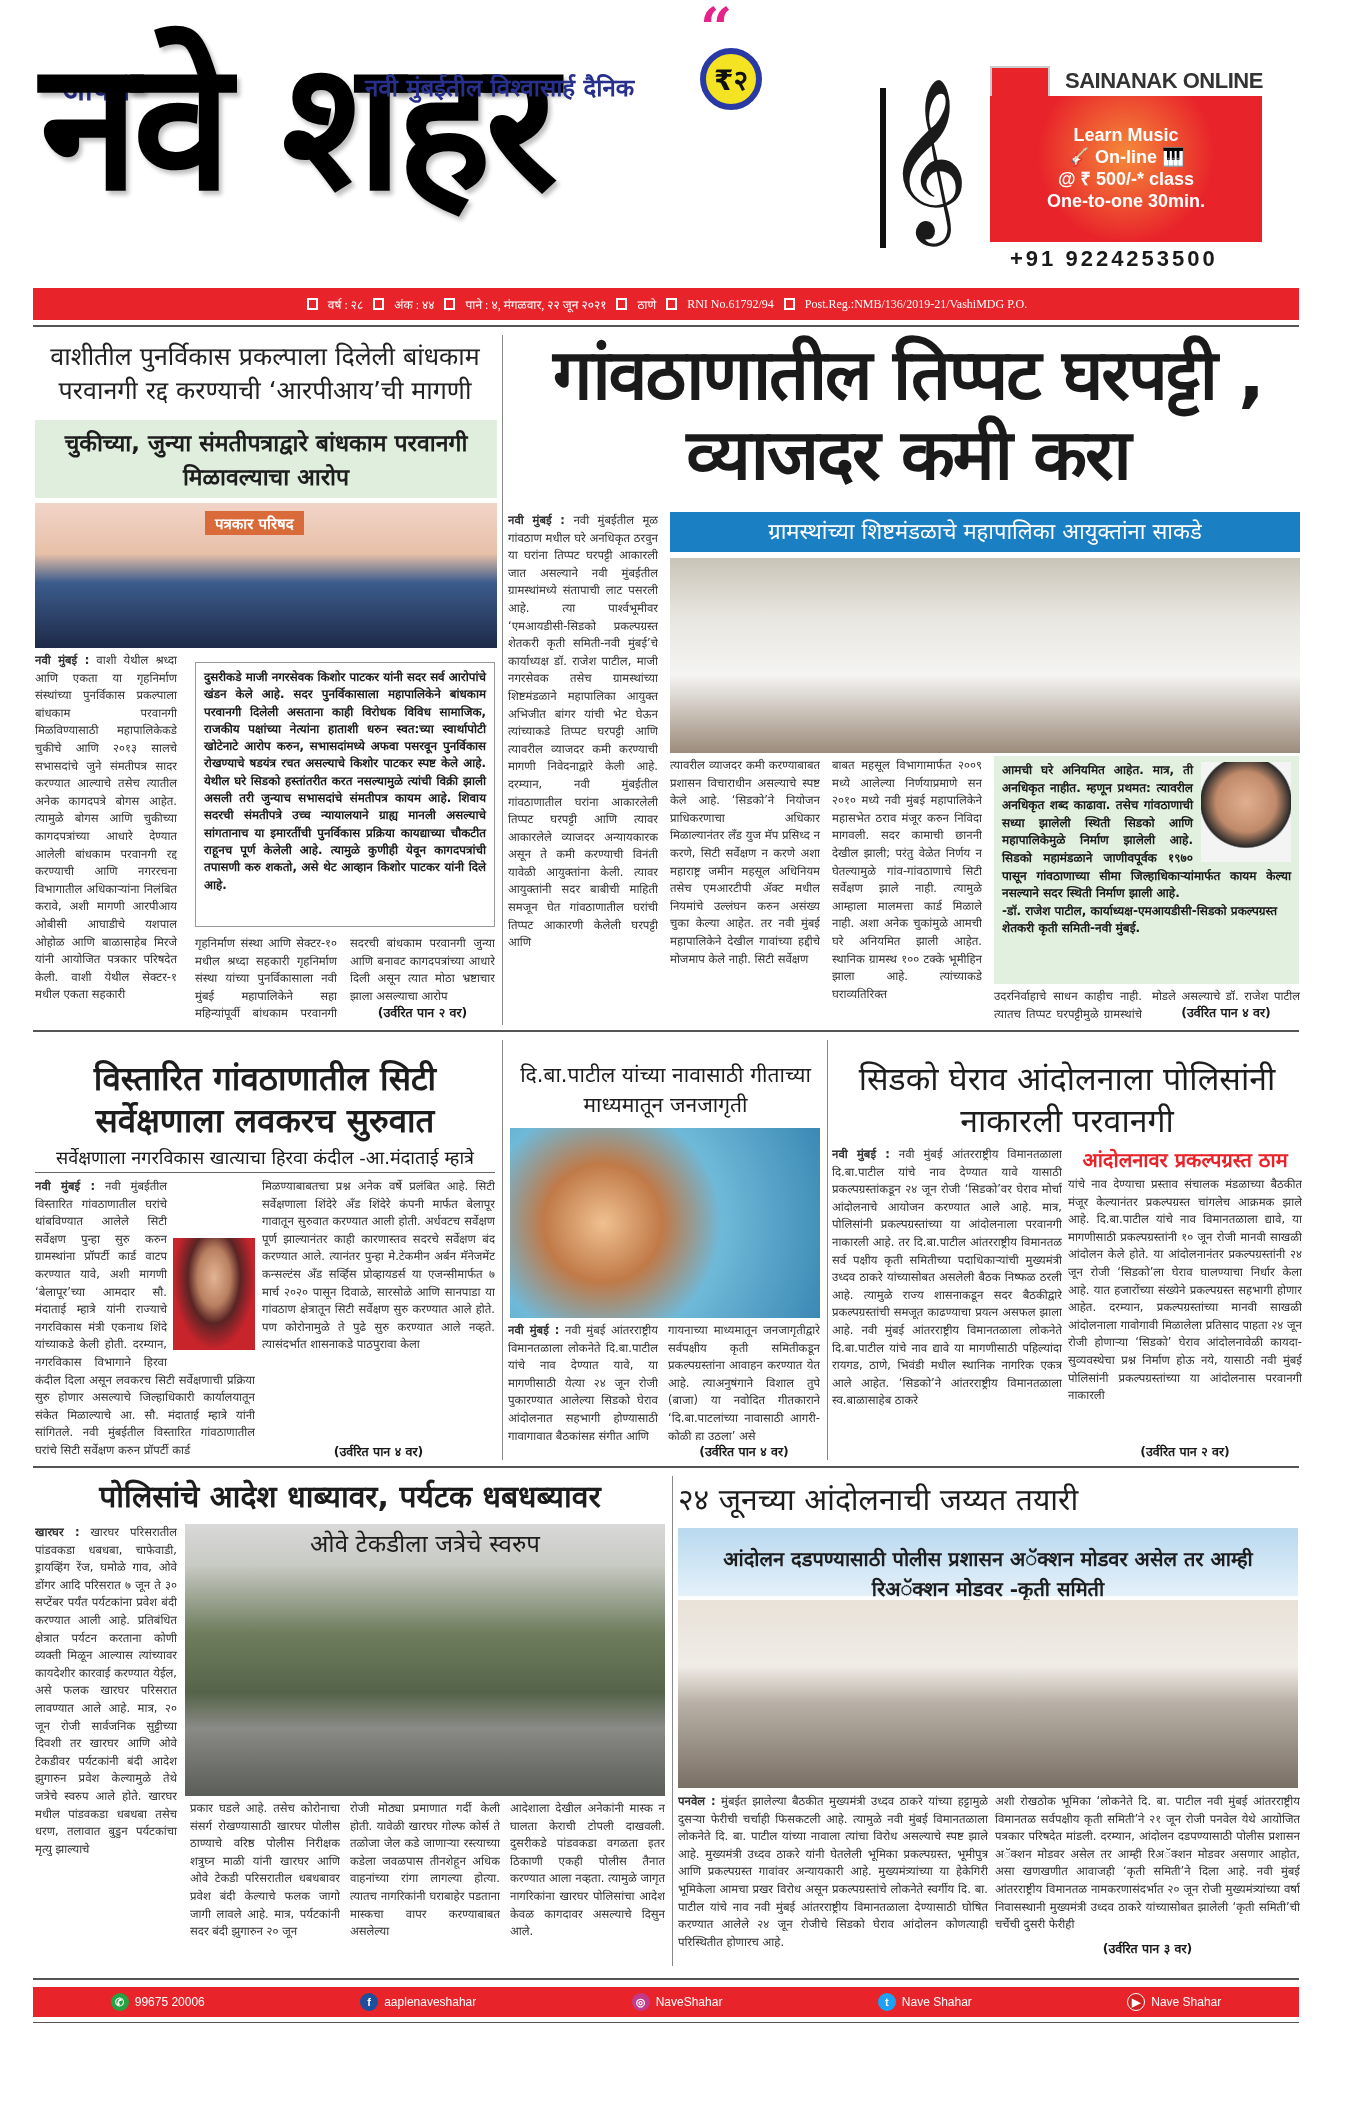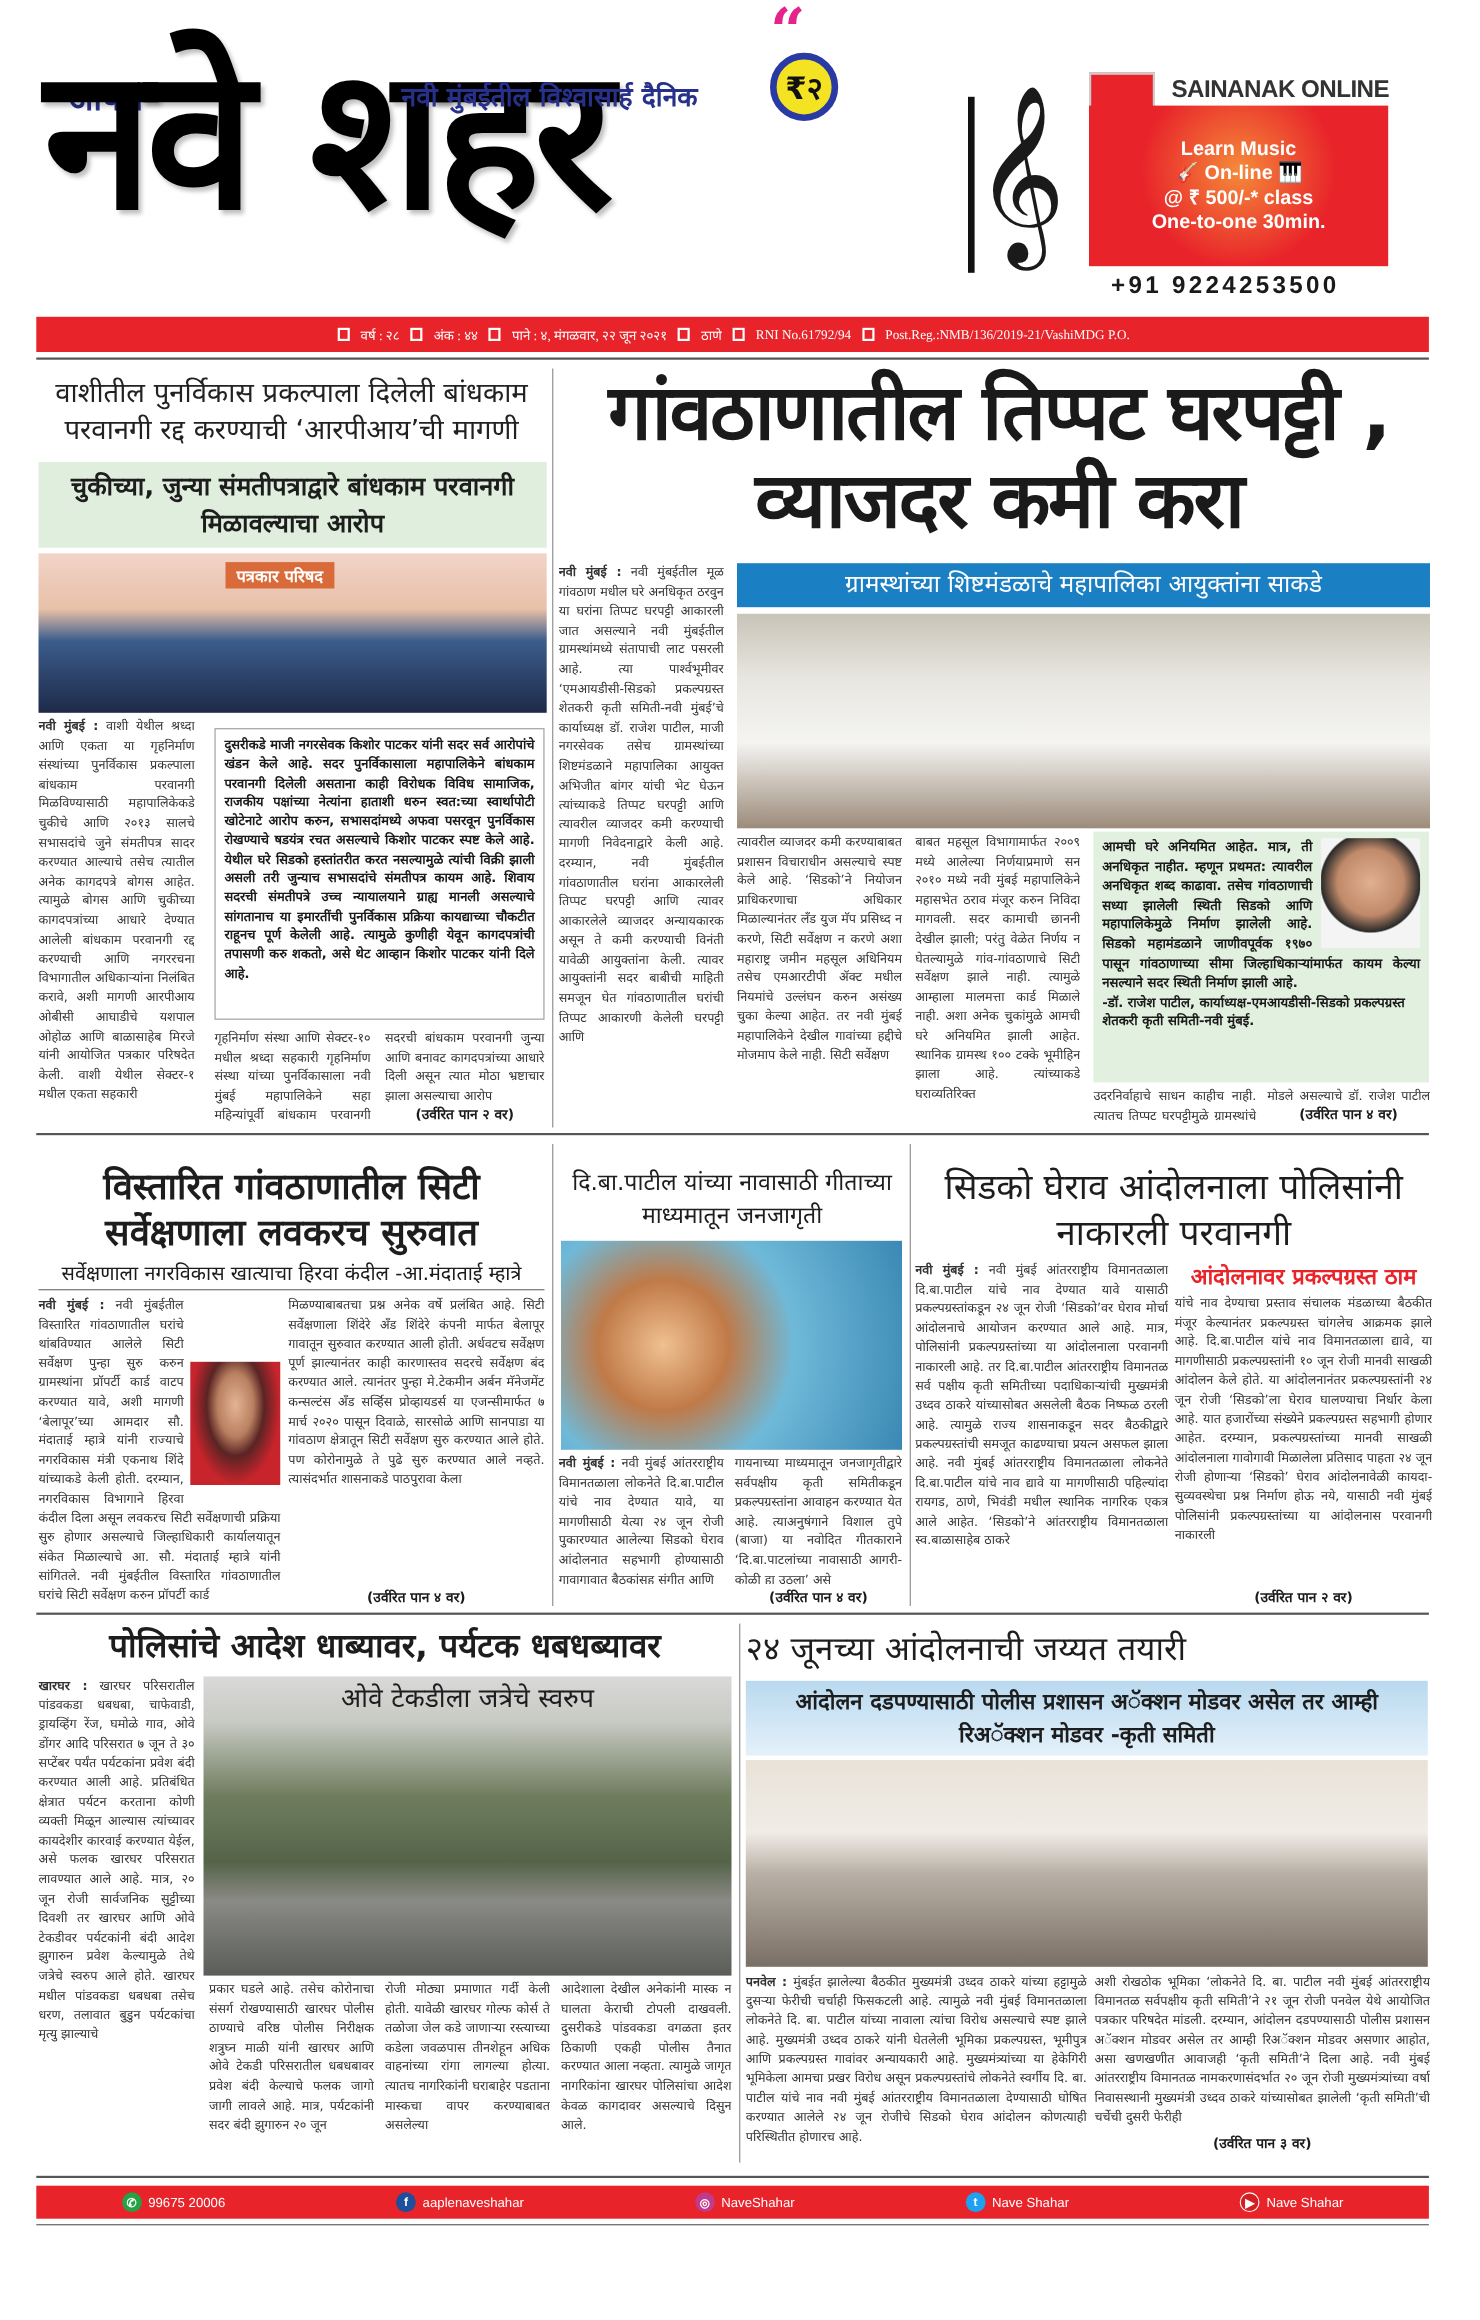--- a/index.html
+++ b/index.html
@@ -125,21 +125,21 @@
 <div class="abs photo" style="left:185px;top:1524px;width:480px;height:272px;background:linear-gradient(180deg,#d9d9d9 0%,#c8cac4 15%,#6f7d5e 40%,#556449 62%,#8a8a86 75%,#5a5d58 100%)">
   <div style="position:absolute;left:0;top:0;width:100%;text-align:center;font-size:24px;color:#1d1d1d;padding-top:2px">ओवे टेकडीला जत्रेचे स्वरुप</div>
 </div>
 <div class="abs body-col" style="left:190px;top:1800px;width:150px;height:160px">प्रकार घडले आहे. तसेच कोरोनाचा संसर्ग रोखण्यासाठी खारघर पोलीस ठाण्याचे वरिष्ठ पोलीस निरीक्षक शत्रुघ्न माळी यांनी खारघर आणि ओवे टेकडी परिसरातील धबधबावर प्रवेश बंदी केल्याचे फलक जागो जागी लावले आहे. मात्र, पर्यटकांनी सदर बंदी झुगारुन २० जून</div>
 <div class="abs body-col" style="left:350px;top:1800px;width:150px;height:160px">रोजी मोठ्या प्रमाणात गर्दी केली होती. यावेळी खारघर गोल्फ कोर्स ते तळोजा जेल कडे जाणाऱ्या रस्त्याच्या कडेला जवळपास तीनशेहून अधिक वाहनांच्या रांगा लागल्या होत्या. त्यातच नागरिकांनी घराबाहेर पडताना मास्कचा वापर करण्याबाबत असलेल्या</div>
 <div class="abs body-col" style="left:510px;top:1800px;width:155px;height:160px">आदेशाला देखील अनेकांनी मास्क न घालता केराची टोपली दाखवली. दुसरीकडे पांडवकडा वगळता इतर ठिकाणी एकही पोलीस तैनात करण्यात आला नव्हता. त्यामुळे जागृत नागरिकांना खारघर पोलिसांचा आदेश केवळ कागदावर असल्याचे दिसुन आले.</div>
 
 <div class="abs vline" style="left:672px;top:1476px;height:490px"></div>
 
 <div class="abs" style="left:678px;top:1480px;width:625px;font-size:30px;line-height:40px;color:#1d1d1d">२४ जूनच्या आंदोलनाची जय्यत तयारी</div>
-<div class="abs headline" style="left:678px;top:1528px;width:620px;height:68px;background:linear-gradient(180deg,#b9d9ef,#e4f1fa);font-size:20px;line-height:30px;text-align:center;padding:4px 30px">आंदोलन दडपण्यासाठी पोलीस प्रशासन अॅक्शन मोडवर असेल तर आम्ही रिअॅक्शन मोडवर -कृती समिती</div>
+<div class="abs headline" style="left:678px;top:1528px;width:620px;height:68px;background:linear-gradient(180deg,#b9d9ef,#e4f1fa);font-size:20px;line-height:30px;text-align:center;padding:16px 30px">आंदोलन दडपण्यासाठी पोलीस प्रशासन अॅक्शन मोडवर असेल तर आम्ही रिअॅक्शन मोडवर -कृती समिती</div>
 <div class="abs photo" style="left:678px;top:1600px;width:620px;height:188px;background:linear-gradient(180deg,#e8e2d8 0%,#f0ece6 35%,#b8b0a6 55%,#7a6f64 100%)"></div>
 <div class="abs body-col" style="left:678px;top:1793px;width:310px;height:165px"><b>पनवेल :</b> <span>मुंबईत झालेल्या बैठकीत मुख्यमंत्री उध्दव ठाकरे यांच्या हट्टामुळे दुसऱ्या फेरीची चर्चाही फिसकटली आहे. त्यामुळे नवी मुंबई विमानतळाला लोकनेते दि. बा. पाटील यांच्या नावाला त्यांचा विरोध असल्याचे स्पष्ट झाले आहे. मुख्यमंत्री उध्दव ठाकरे यांनी घेतलेली भूमिका प्रकल्पग्रस्त, भूमीपुत्र आणि प्रकल्पग्रस्त गावांवर अन्यायकारी आहे. मुख्यमंत्र्यांच्या या हेकेगिरी भूमिकेला आमचा प्रखर विरोध असून प्रकल्पग्रस्तांचे लोकनेते स्वर्गीय दि. बा. पाटील यांचे नाव नवी मुंबई आंतरराष्ट्रीय विमानतळाला देण्यासाठी घोषित करण्यात आलेले २४ जून रोजीचे सिडको घेराव आंदोलन कोणत्याही परिस्थितीत होणारच आहे.</span></div>
 <div class="abs body-col" style="left:995px;top:1793px;width:305px;height:145px">अशी रोखठोक भूमिका ‘लोकनेते दि. बा. पाटील नवी मुंबई आंतरराष्ट्रीय विमानतळ सर्वपक्षीय कृती समिती’ने २१ जून रोजी पनवेल येथे आयोजित पत्रकार परिषदेत मांडली. दरम्यान, आंदोलन दडपण्यासाठी पोलीस प्रशासन अॅक्शन मोडवर असेल तर आम्ही रिअॅक्शन मोडवर असणार आहोत, असा खणखणीत आवाजही ‘कृती समिती’ने दिला आहे. नवी मुंबई आंतरराष्ट्रीय विमानतळ नामकरणासंदर्भात २० जून रोजी मुख्यमंत्र्यांच्या वर्षा निवासस्थानी मुख्यमंत्री उध्दव ठाकरे यांच्यासोबत झालेली ‘कृती समिती’ची चर्चेची दुसरी फेरीही</div>
 <div class="abs cont" style="left:995px;top:1940px;width:305px">(उर्वरित पान ३ वर)</div>
 
 <div class="abs rule" style="left:33px;top:1978px;width:1266px"></div>
 
 <div class="abs footer">
   <div class="it">
       <span class="ficon" style="background:#25a244">✆</span>

